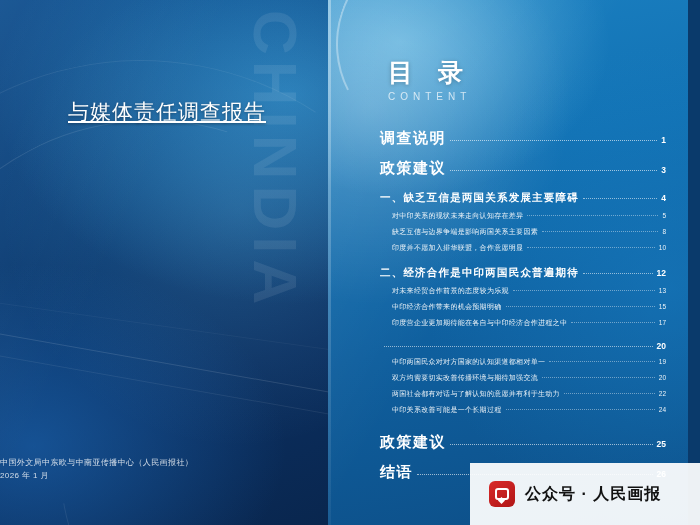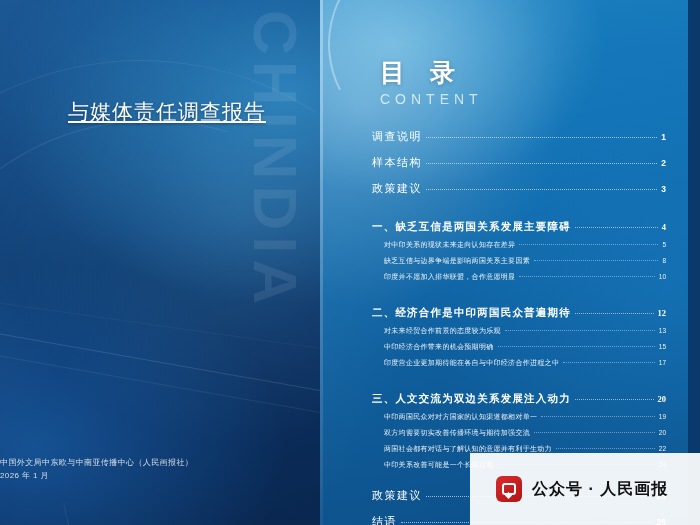--- a/index.html
+++ b/index.html
@@ -110,30 +110,29 @@
     text-align: left;
     color: rgba(255,255,255,0.80);
     font-size: 8px;
     line-height: 1.6;
     letter-spacing: .4px;
   }
 
   
   .toc {
     position: absolute;
-    left: 320px;
+    left: 328px;
     top: 0;
     width: 360px;
     height: 525px;
     overflow: hidden;
     background:
       radial-gradient(ellipse 300px 220px at 20% 8%, rgba(140,215,245,0.55), rgba(140,215,245,0) 70%),
       radial-gradient(ellipse 340px 340px at 95% 55%, rgba(25,130,200,0.45), rgba(25,130,200,0) 72%),
       linear-gradient(170deg, #1a7fc0 0%, #1272b4 30%, #0f5f9e 62%, #0d4f88 100%);
-    padding-left: 8px;
   }
   .toc-wash {
     position: absolute; inset: 0;
     background:
       linear-gradient(120deg, rgba(255,255,255,0.10) 0%, rgba(255,255,255,0) 45%),
       radial-gradient(circle at 12% 20%, rgba(255,255,255,0.22), rgba(255,255,255,0) 38%);
   }
   .toc-arc {
     position: absolute;
     border-radius: 50%;
@@ -168,21 +167,21 @@
   .toc-head .cn {
     color: #ffffff;
     font-size: 25px;
     letter-spacing: 9px;
     font-weight: 700;
     text-shadow: 0 1px 4px rgba(0,0,0,0.25);
   }
   .toc-head .en {
     margin-top: 2px;
     color: rgba(255,255,255,0.72);
-    font-size: 14px;
+    font-size: 10px;
     letter-spacing: 5px;
     font-weight: 400;
   }
 
   .toc-list {
     position: absolute;
     left: 52px;
     right: 22px;
     top: 118px;
   }
@@ -202,46 +201,46 @@
     border-bottom: 1px dotted rgba(255,255,255,0.55);
     min-width: 10px;
   }
   .toc-row .pg {
     color: #ffffff;
     font-size: 7.5px;
     flex: 0 0 auto;
   }
 
   .lvl-major { margin-top: 11px; }
-  .lvl-major .label { font-size: 11px; font-weight: 400; letter-spacing: 1.5px; }
+  .lvl-major .label { font-size: 15px; font-weight: 700; letter-spacing: 1.5px; }
   .lvl-major .pg { font-size: 8.5px; font-weight: 700; }
   .lvl-major .dots { border-bottom-color: rgba(255,255,255,0.6); }
 
-  .lvl-section { margin-top: 24px; font-family: Liberation Serif, serif; }
+  .lvl-section { margin-top: 13px; }
   .lvl-section .label { font-size: 10.5px; font-weight: 700; letter-spacing: 1.2px; }
   .lvl-section .pg { font-size: 8.5px; font-weight: 700; }
 
   .lvl-sub { margin-top: 6px; padding-left: 12px; }
   .lvl-sub .label { font-size: 7px; color: rgba(255,255,255,0.92); letter-spacing: .3px; }
   .lvl-sub .dots { border-bottom-color: rgba(255,255,255,0.4); }
   .lvl-sub .pg { font-size: 6.5px; color: rgba(255,255,255,0.92); }
 
   .gap-lg { margin-top: 18px; justify-content: space-between; }
 
   
   .wm-bar {
     position: absolute;
     right: 0;
     bottom: 0;
     width: 230px;
-    height: 72px;
+    height: 62px;
     background: rgba(255,255,255,0.93);
     display: flex;
     align-items: center;
-    padding-left: 26px;
+    padding-left: 19px;
     box-sizing: border-box;
   }
   .wm-logo {
     width: 26px; height: 26px;
     border-radius: 6px;
     background: linear-gradient(145deg, #d92b2b, #b01515);
     position: relative;
     flex: 0 0 auto;
   }
   .wm-logo::before {
@@ -306,25 +305,20 @@
       <div class="en">CONTENT</div>
     </div>
 
     <div class="toc-list" id="toc-list">
         <div class="toc-row lvl-major">
           <span class="label">调查说明</span>
           <span class="dots"></span>
           <span class="pg">1</span>
         </div>
         <div class="toc-row lvl-major">
-          <span class="label">样本结构</span>
-          <span class="dots"></span>
-          <span class="pg">2</span>
-        </div>
-        <div class="toc-row lvl-major">
           <span class="label">政策建议</span>
           <span class="dots"></span>
           <span class="pg">3</span>
         </div>
         <div class="toc-row lvl-section">
           <span class="label">一、缺乏互信是两国关系发展主要障碍</span>
           <span class="dots"></span>
           <span class="pg">4</span>
         </div>
         <div class="toc-row lvl-sub">
@@ -356,21 +350,20 @@
           <span class="label">中印经济合作带来的机会预期明确</span>
           <span class="dots"></span>
           <span class="pg">15</span>
         </div>
         <div class="toc-row lvl-sub">
           <span class="label">印度营企业更加期待能在各自与中印经济合作进程之中</span>
           <span class="dots"></span>
           <span class="pg">17</span>
         </div>
         <div class="toc-row lvl-section">
-          <span class="label">三、人文交流为双边关系发展注入动力</span>
           <span class="dots"></span>
           <span class="pg">20</span>
         </div>
         <div class="toc-row lvl-sub">
           <span class="label">中印两国民众对对方国家的认知渠道都相对单一</span>
           <span class="dots"></span>
           <span class="pg">19</span>
         </div>
         <div class="toc-row lvl-sub">
           <span class="label">双方均需要切实改善传播环境与期待加强交流</span>

